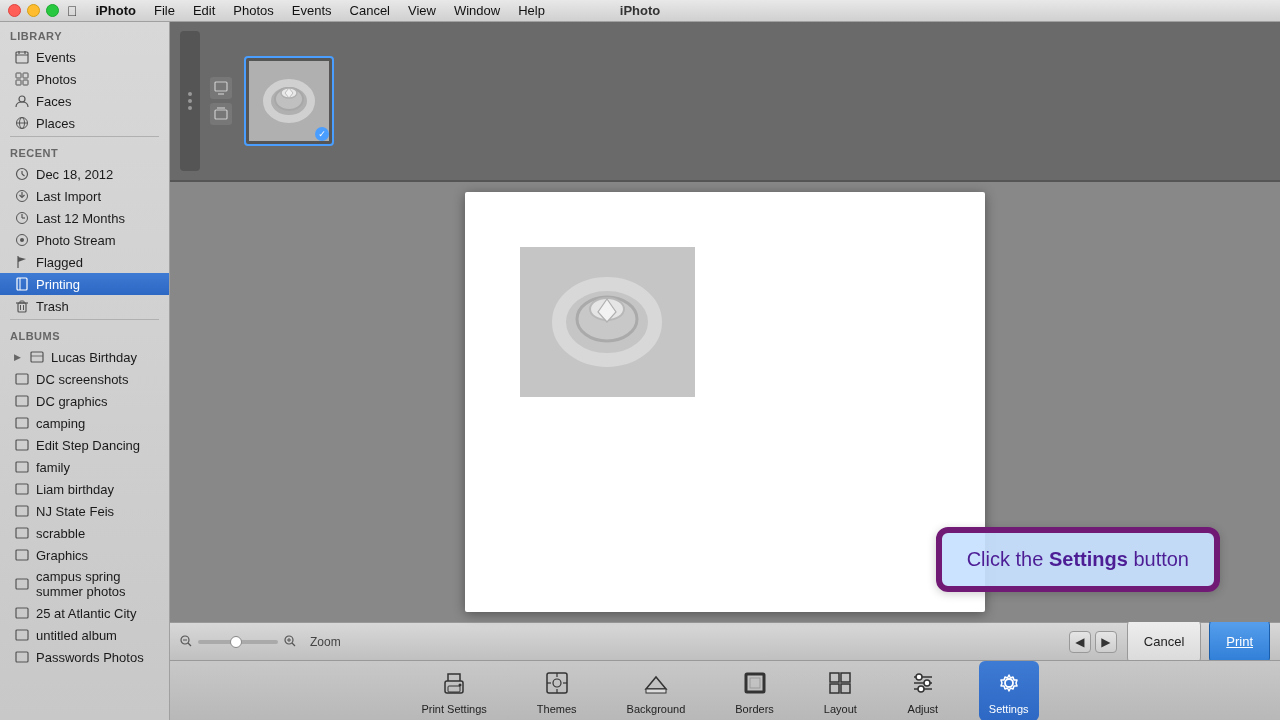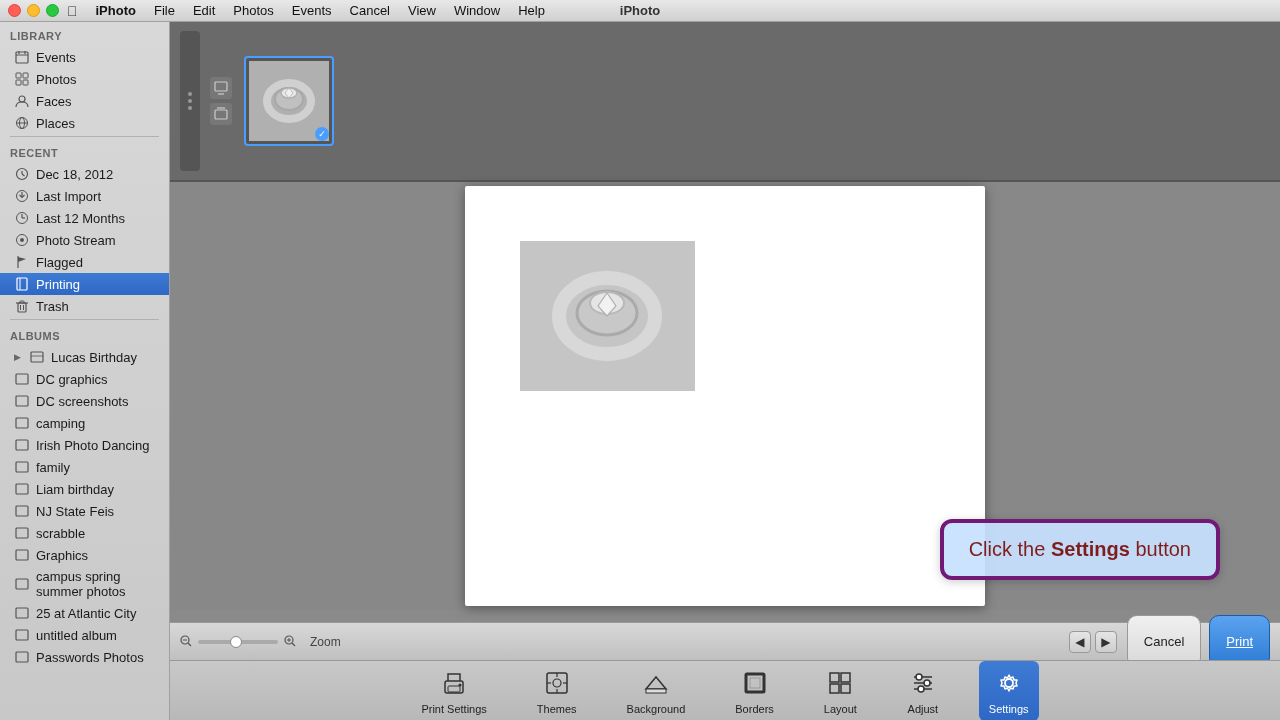--- a/index.html
+++ b/index.html
@@ -252,39 +252,38 @@
       background: #c8c8c8;
       overflow: hidden;
     }
 
     
     .tooltip {
       position: absolute;
       bottom: 30px;
       right: 60px;
       background: rgba(200, 225, 255, 0.92);
-      border: 4px solid #701a75;
+      border: 6px solid #701a75;
       border-radius: 12px;
       padding: 15px 25px;
       font-size: 20px;
-      color: #7f1d1d;
+      color: #4c1d95;
       box-shadow: 0 2px 10px rgba(0,0,0,0.2);
       white-space: nowrap;
     }
     .tooltip strong { font-weight: bold; }
 
     
     .bottom-nav {
       height: 38px;
       background: linear-gradient(to bottom, #d8d8d8, #c0c0c0);
       border-top: 1px solid #999;
       display: flex;
       align-items: center;
       padding: 0 10px;
-      margin-top: 12px;
     }
     .zoom-control {
       display: flex;
       align-items: center;
       gap: 6px;
       font-size: 12px;
       color: #333;
     }
     .zoom-icon { font-size: 11px; color: #555; }
     .zoom-slider {
@@ -561,45 +560,45 @@
             </svg>
         </div>
         <span>Lucas Birthday</span>
       </div>
       <div class="sidebar-item">
         <div class="item-icon">
           <svg width="14" height="14" viewBox="0 0 14 14">
               <rect x="1" y="2" width="12" height="10" rx="1" fill="none" stroke="currentColor" stroke-width="1.2"></rect>
             </svg>
         </div>
+        <span>DC screenshots</span>
+      </div>
+      <div class="sidebar-item">
+        <div class="item-icon">
+          <svg width="14" height="14" viewBox="0 0 14 14">
+              <rect x="1" y="2" width="12" height="10" rx="1" fill="none" stroke="currentColor" stroke-width="1.2"></rect>
+            </svg>
+        </div>
         <span>DC graphics</span>
       </div>
       <div class="sidebar-item">
         <div class="item-icon">
           <svg width="14" height="14" viewBox="0 0 14 14">
               <rect x="1" y="2" width="12" height="10" rx="1" fill="none" stroke="currentColor" stroke-width="1.2"></rect>
             </svg>
         </div>
-        <span>DC screenshots</span>
-      </div>
-      <div class="sidebar-item">
-        <div class="item-icon">
-          <svg width="14" height="14" viewBox="0 0 14 14">
-              <rect x="1" y="2" width="12" height="10" rx="1" fill="none" stroke="currentColor" stroke-width="1.2"></rect>
-            </svg>
-        </div>
         <span>camping</span>
       </div>
       <div class="sidebar-item">
         <div class="item-icon">
           <svg width="14" height="14" viewBox="0 0 14 14">
               <rect x="1" y="2" width="12" height="10" rx="1" fill="none" stroke="currentColor" stroke-width="1.2"></rect>
             </svg>
         </div>
-        <span>Irish Photo Dancing</span>
+        <span>Edit Step Dancing</span>
       </div>
       <div class="sidebar-item">
         <div class="item-icon">
           <svg width="14" height="14" viewBox="0 0 14 14">
               <rect x="1" y="2" width="12" height="10" rx="1" fill="none" stroke="currentColor" stroke-width="1.2"></rect>
             </svg>
         </div>
         <span>family</span>
       </div>
       <div class="sidebar-item">

